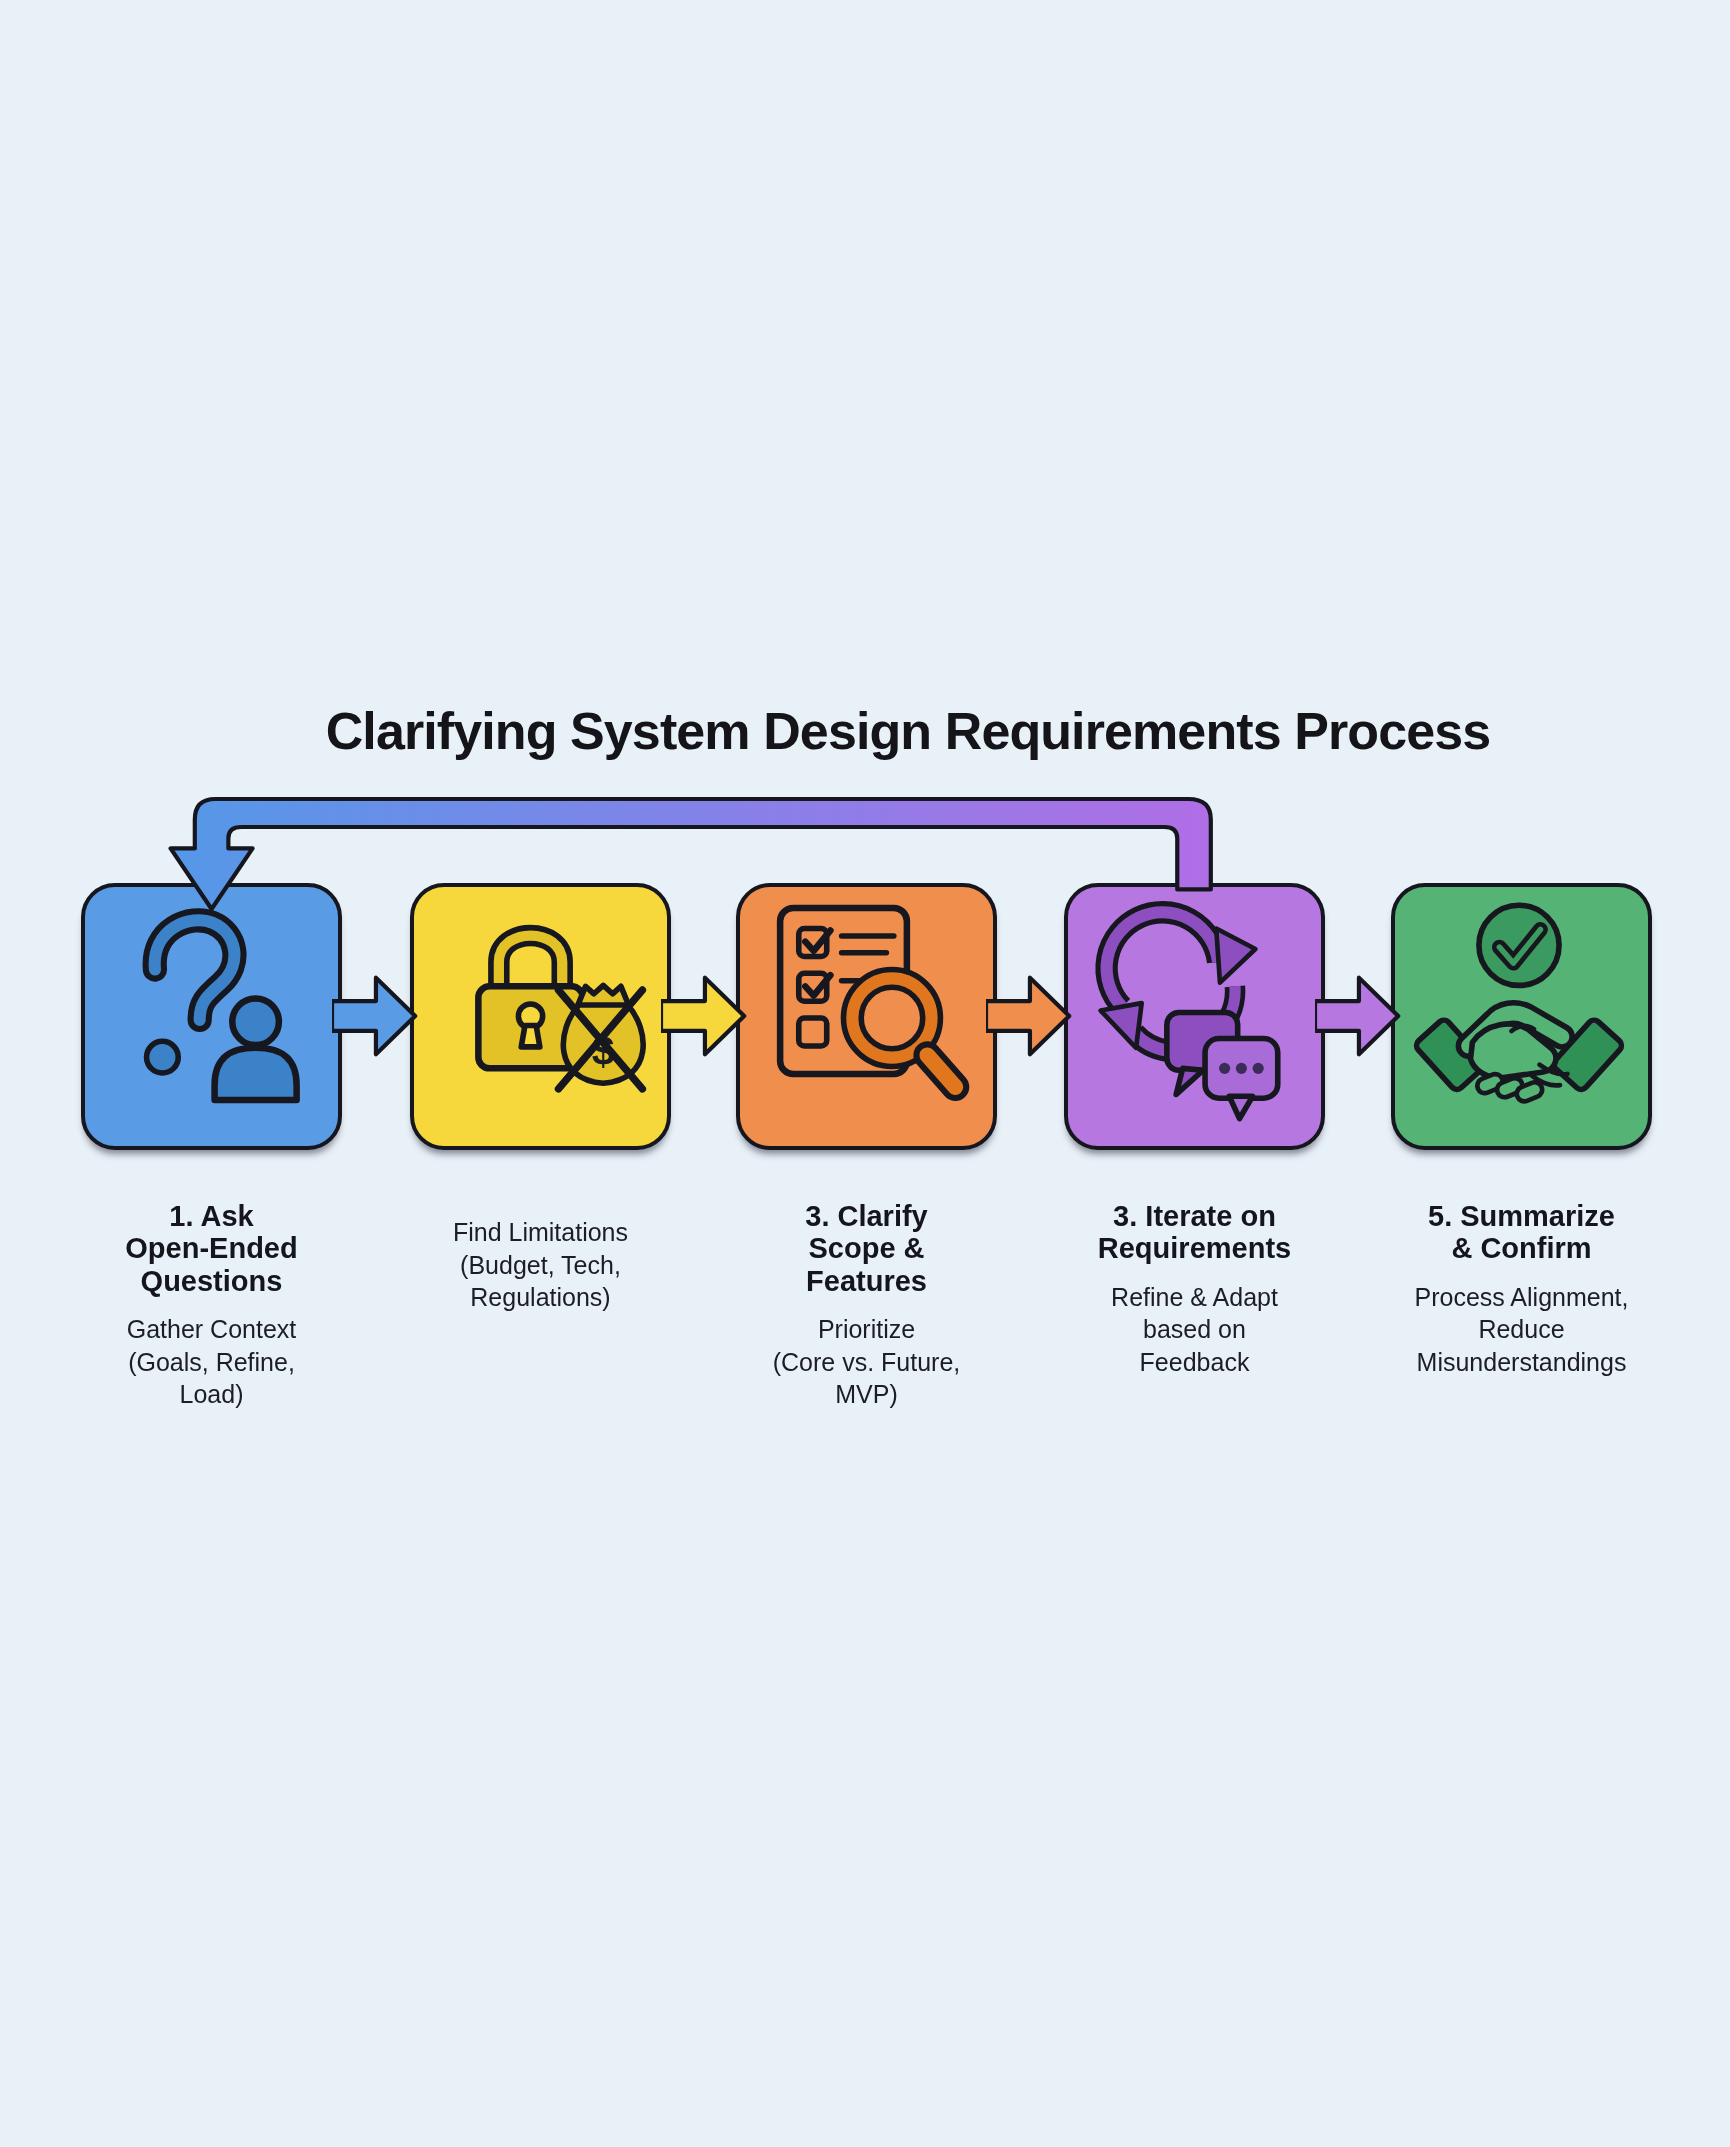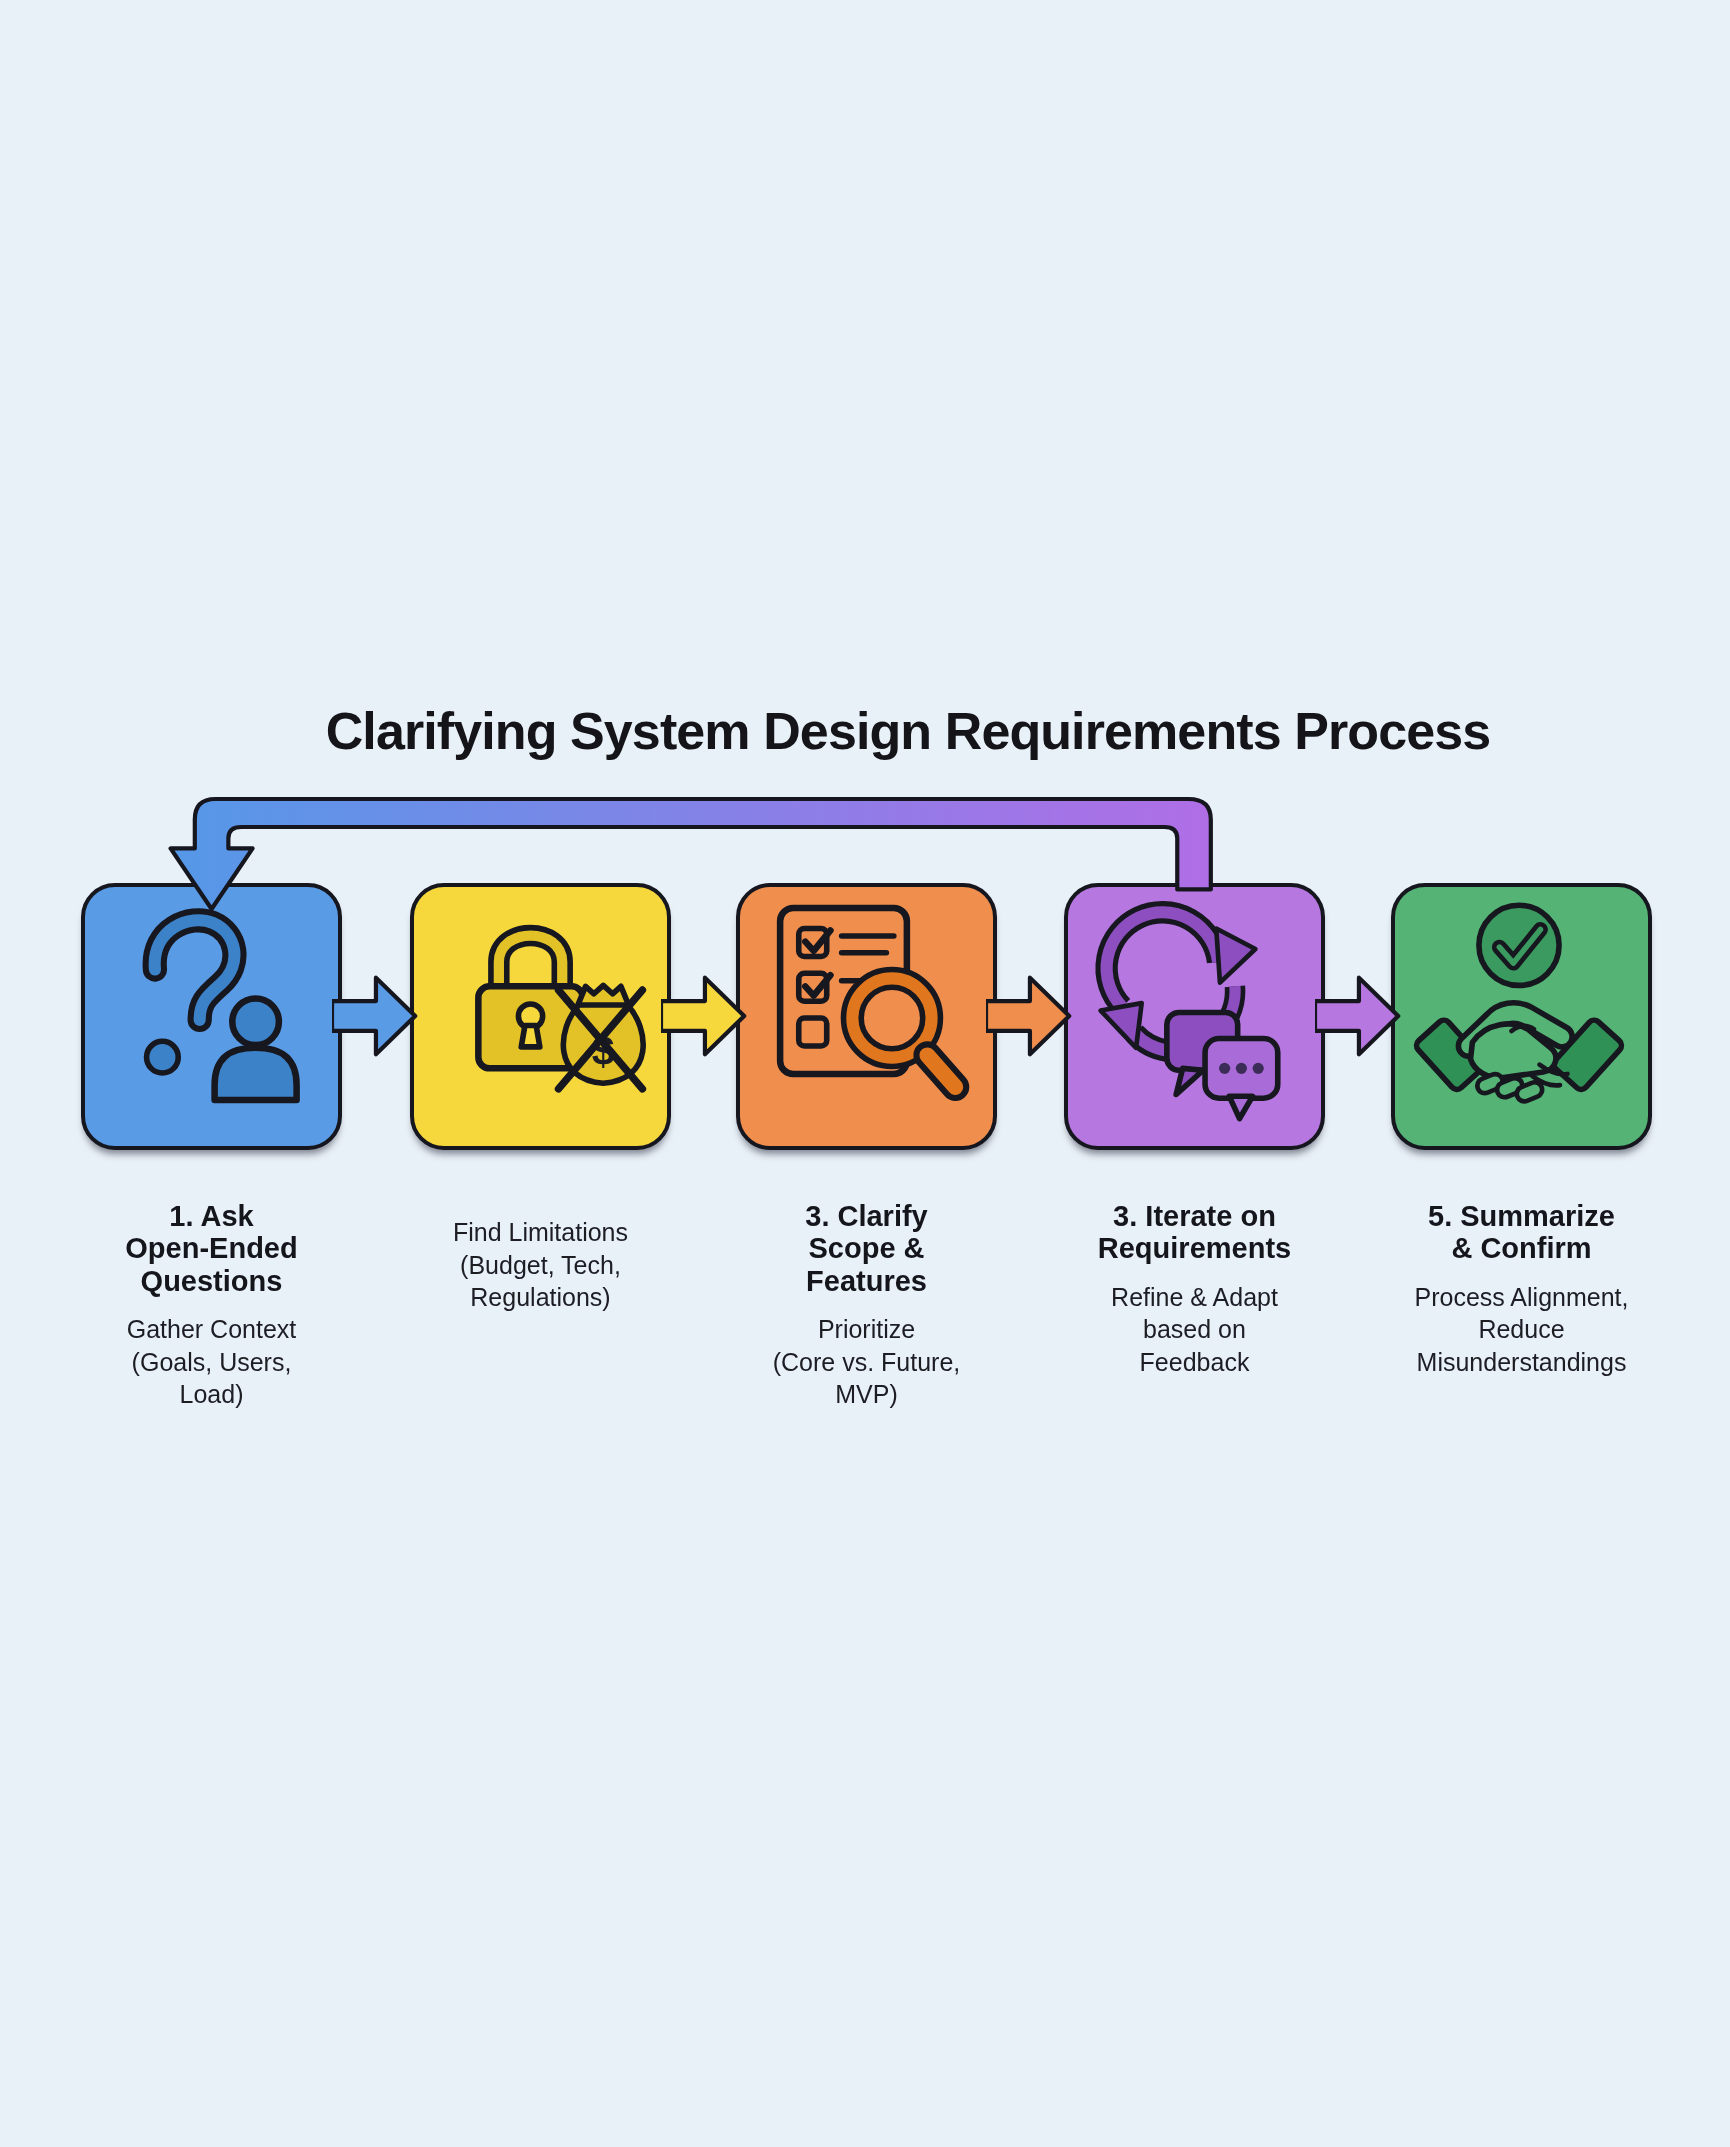--- a/index.html
+++ b/index.html
@@ -188,21 +188,21 @@
              L 1263 899 Q 1263 887 1249 887
              L 259 887 Q 245 887 245 899
              L 245 910 L 271 910 Z" fill="url(#fbgrad)" stroke="#16161f" stroke-width="4.5" stroke-linejoin="round"></path>
   </svg>
 
   <div class="lbl lbl-1">
     <div class="h">1. Ask
 Open-Ended
 Questions</div>
     <div class="s">Gather Context
-(Goals, Users,
+(Goals, Refine,
 Load)</div>
   </div>
   <div class="lbl lbl-2">
     <div class="s">Find Limitations
 (Budget, Tech,
 Regulations)</div>
   </div>
   <div class="lbl lbl-3">
     <div class="h">3. Clarify
 Scope &amp;

